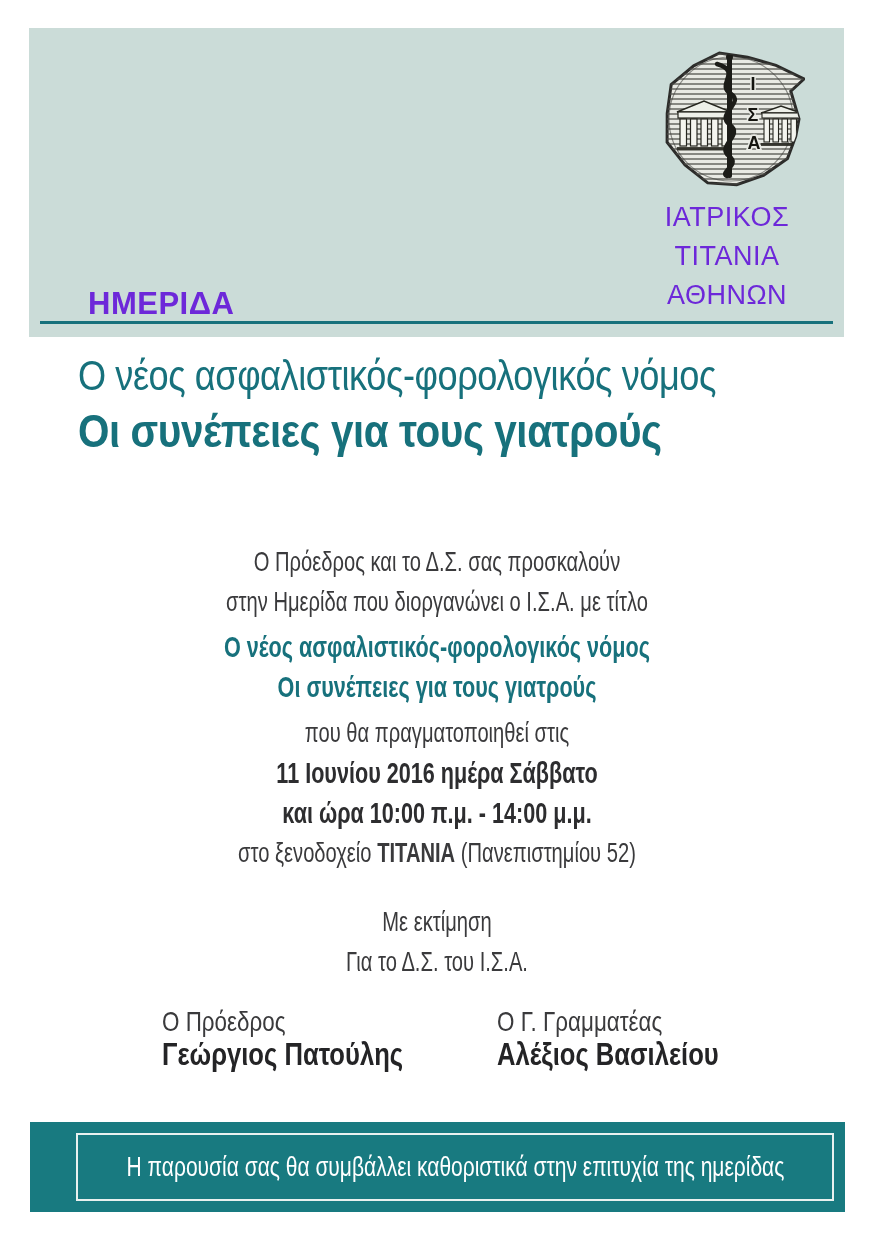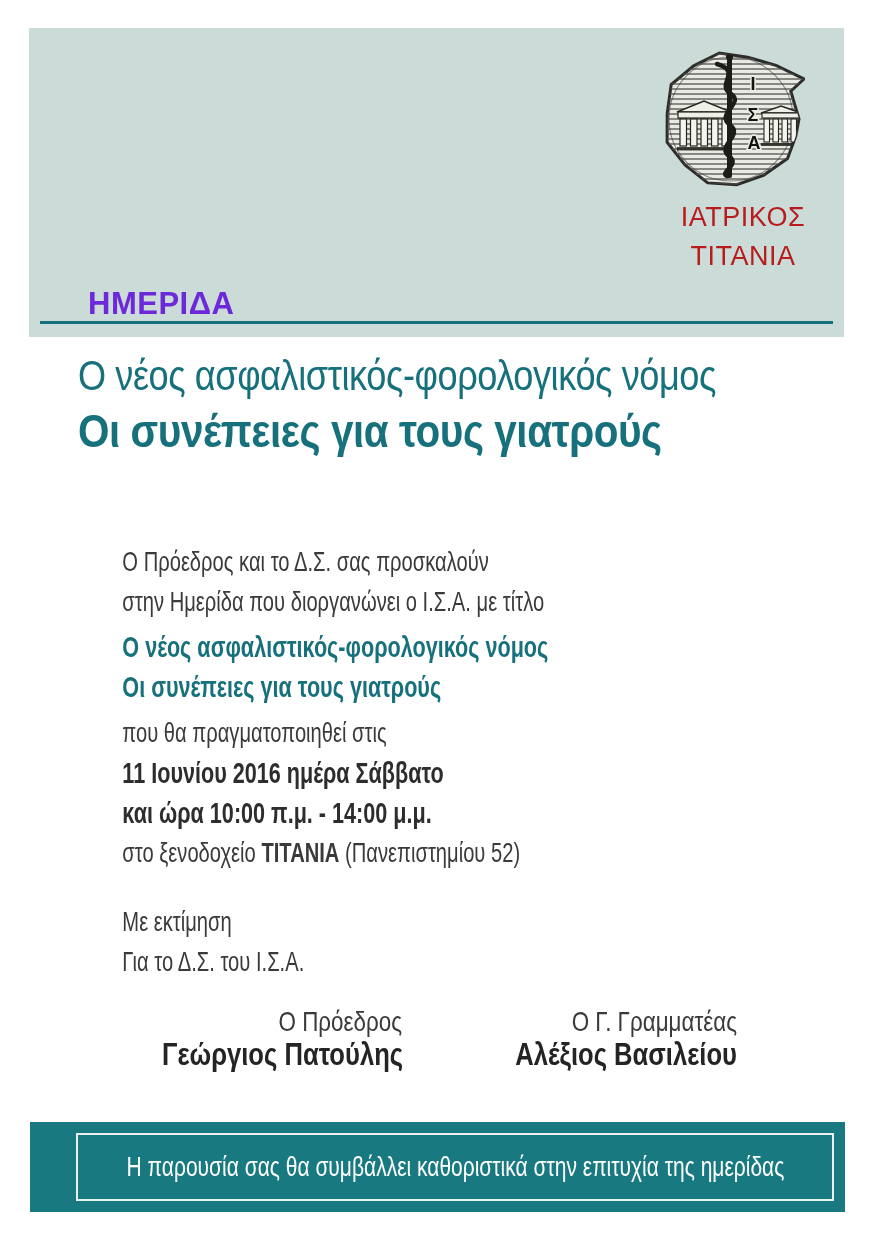--- a/index.html
+++ b/index.html
@@ -19,27 +19,27 @@
     width: 815px; height: 309px;
     background: #cbdcd8;
   }
   .coin {
     position: absolute;
     left: 628px; top: 20px;
     width: 148px; height: 142px;
   }
   .org-name {
     position: absolute;
-    left: 594px; top: 170px;
+    left: 578px; top: 170px;
     width: 240px;
     text-align: center;
     font-size: 27px;
     line-height: 39px;
     letter-spacing: 0.5px;
-    color: #b91c1c;
+    color: #6d28d9;
   }
   .kicker {
     position: absolute;
     left: 59px; top: 258px;
     font-size: 31px;
     line-height: 36px;
     font-weight: bold;
     letter-spacing: 0.5px;
     color: #6d28d9;
   }
@@ -63,40 +63,40 @@
     font-size: 47px; line-height: 54px;
     font-weight: bold; color: #17717c; white-space: nowrap;
     letter-spacing: -0.5px;
     transform: scaleX(0.86); transform-origin: 0 50%;
   }
 
   
   .invitation-body {
     position: absolute;
     left: 0; top: 542px; width: 874px;
-    text-align: left;
+    text-align: center;
     color: #3a3a3c;
   }
   .line {
     font-size: 28px;
     line-height: 40px;
     white-space: nowrap;
     transform: scaleX(0.72);
     transform-origin: 50% 50%;
   }
   .teal-bold { color: #17717c; font-weight: bold; font-size: 30px; }
   .bold-dark { color: #2d2d2f; font-weight: bold; font-size: 30px; }
   .mt5  { margin-top: 5px; }
   .mt6  { margin-top: 6px; }
   .mt29 { margin-top: 29px; }
   .venue-line .sep { display: inline-block; width: 0.28em; }
 
   
   .signatures { position: absolute; left: 0; top: 1002px; width: 874px; height: 90px; color: #3a3a3c; }
-  .sig-col { position: absolute; width: 300px; text-align: right; }
+  .sig-col { position: absolute; width: 300px; text-align: left; }
   .sig-left  { left: 132px; }
   .sig-right { left: 467px; }
   .sig-role {
     font-size: 28px; line-height: 40px; white-space: nowrap;
     transform: scaleX(0.8); transform-origin: 50% 50%;
   }
   .sig-name {
     margin-top: -4px;
     font-size: 32px; line-height: 32px; font-weight: bold; color: #242426;
     white-space: nowrap;
@@ -185,20 +185,21 @@
 
         <text class="coin-letter" x="96" y="42" text-anchor="middle">Ι</text>
         <text class="coin-letter" x="96" y="73" text-anchor="middle">Σ</text>
         <text class="coin-letter" x="97" y="101" text-anchor="middle">Α</text>
       </g>
     </svg>
 
     <div class="org-name">
       <div>ΙΑΤΡΙΚΟΣ</div>
       <div>ΤΙΤΑΝΙΑ</div>
+      <div>ΑΘΗΝΩΝ</div>
     </div>
 
     <div class="kicker">ΗΜΕΡΙΔΑ</div>
     <div class="header-rule"></div>
   </header>
 
   <section class="main-title">
     <div class="title-line-1">Ο νέος ασφαλιστικός-φορολογικός νόμος</div>
     <div class="title-line-2">Οι συνέπειες για τους γιατρούς</div>
   </section>

